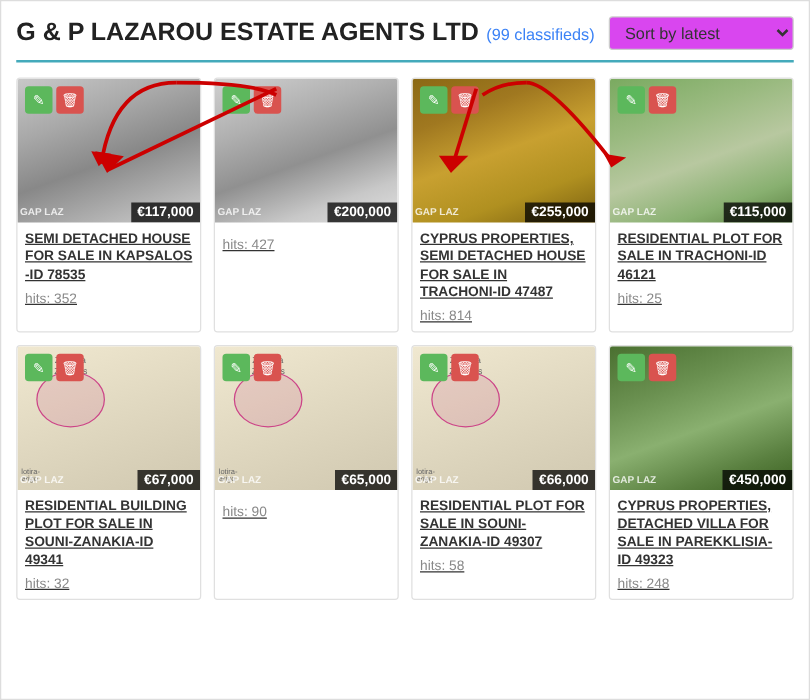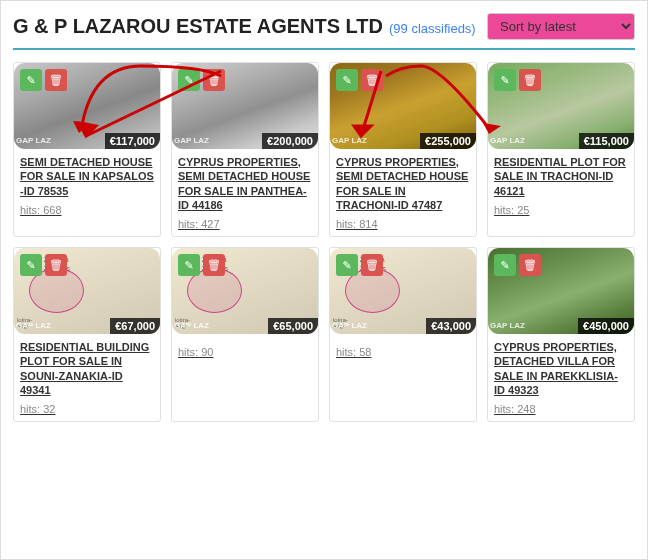--- a/index.html
+++ b/index.html
@@ -38,21 +38,21 @@
     .classifieds-count {
       font-size: 13px;
       color: #3b82f6;
     }
     .sort-dropdown {
       display: flex;
       align-items: center;
       border: 1px solid #ccc;
       border-radius: 3px;
       padding: 4px 8px;
-      background: #ec4899;
+      background: #d946ef;
       cursor: pointer;
       font-size: 13px;
       color: #333;
     }
     .listings-grid {
       display: grid;
       grid-template-columns: repeat(4, 1fr);
       gap: 10px;
     }
     .listing-card {
@@ -79,24 +79,23 @@
       display: flex;
       align-items: center;
       justify-content: center;
       font-size: 11px;
       color: #fff;
     }
     .action-btn.edit { background: #5cb85c; }
     .action-btn.delete { background: #d9534f; }
     .card-image {
       width: 100%;
-      height: 86px;
+      height: 115px;
       position: relative;
       overflow: hidden;
-      border-radius: 11px;
     }
     .price-badge {
       position: absolute;
       bottom: 0;
       right: 0;
       background: rgba(0,0,0,0.75);
       color: #fff;
       font-size: 11px;
       font-weight: bold;
       padding: 2px 5px;
@@ -177,35 +176,34 @@
       <button class="action-btn edit">✎</button>
       <button class="action-btn delete">🗑</button>
     </div>
     <div class="card-image" style="background: linear-gradient(160deg, #c8c8c8 0%, #a8a8a8 30%, #888 55%, #b0b0b0 80%, #d0d0d0 100%);">
 
       <div class="watermark">GAP LAZ</div>
       <div class="price-badge">€117,000</div>
     </div>
     <div class="card-body">
       <div class="card-title">SEMI DETACHED HOUSE FOR SALE IN KAPSALOS -ID 78535</div>
-      <div class="card-hits">hits: 668</div>
+      <div class="card-hits">hits: 352</div>
     </div>
   </div>
       <div class="listing-card">
     <div class="card-actions">
       <button class="action-btn edit">✎</button>
       <button class="action-btn delete">🗑</button>
     </div>
     <div class="card-image" style="background: linear-gradient(160deg, #d0d0d0 0%, #b0b0b0 30%, #909090 55%, #c8c8c8 80%, #e0e0e0 100%);">
 
       <div class="watermark">GAP LAZ</div>
       <div class="price-badge">€200,000</div>
     </div>
     <div class="card-body">
-      <div class="card-title">Cyprus properties, SEMI DETACHED HOUSE FOR SALE IN PANTHEA-ID 44186</div>
       <div class="card-hits">hits: 427</div>
     </div>
   </div>
       <div class="listing-card">
     <div class="card-actions">
       <button class="action-btn edit">✎</button>
       <button class="action-btn delete">🗑</button>
     </div>
     <div class="card-image" style="background: linear-gradient(160deg, #8b6914 0%, #a07820 25%, #c8a030 50%, #b09020 75%, #7a6010 100%);">
 
@@ -280,23 +278,24 @@
     </div>
     <div class="card-image" style="background: linear-gradient(160deg, #f0e8d0 0%, #e0d8c0 50%, #d0c8b0 100%);">
 
     <div style="position:absolute;top:8px;left:10px;font-size:7px;color:#666;line-height:1.2;">
       Souni Zanakia<br>Zooni Zavdaks
     </div>
     <div style="position:absolute;top:20px;left:15px;width:55px;height:45px;border:1.5px solid #cc4488;border-radius:50%;background:rgba(204,68,136,0.15);"></div>
     <div style="position:absolute;bottom:5px;left:3px;font-size:6px;color:#666;">lotira-<br>arigo</div>
 
       <div class="watermark">GAP LAZ</div>
-      <div class="price-badge">€43,000</div>
-    </div>
-    <div class="card-body">
+      <div class="price-badge">€66,000</div>
+    </div>
+    <div class="card-body">
+      <div class="card-title">RESIDENTIAL PLOT FOR SALE IN SOUNI-ZANAKIA-ID 49307</div>
       <div class="card-hits">hits: 58</div>
     </div>
   </div>
       <div class="listing-card">
     <div class="card-actions">
       <button class="action-btn edit">✎</button>
       <button class="action-btn delete">🗑</button>
     </div>
     <div class="card-image" style="background: linear-gradient(160deg, #4a7030 0%, #6a9050 30%, #8ab070 55%, #5a8040 80%, #3a6020 100%);">
 

